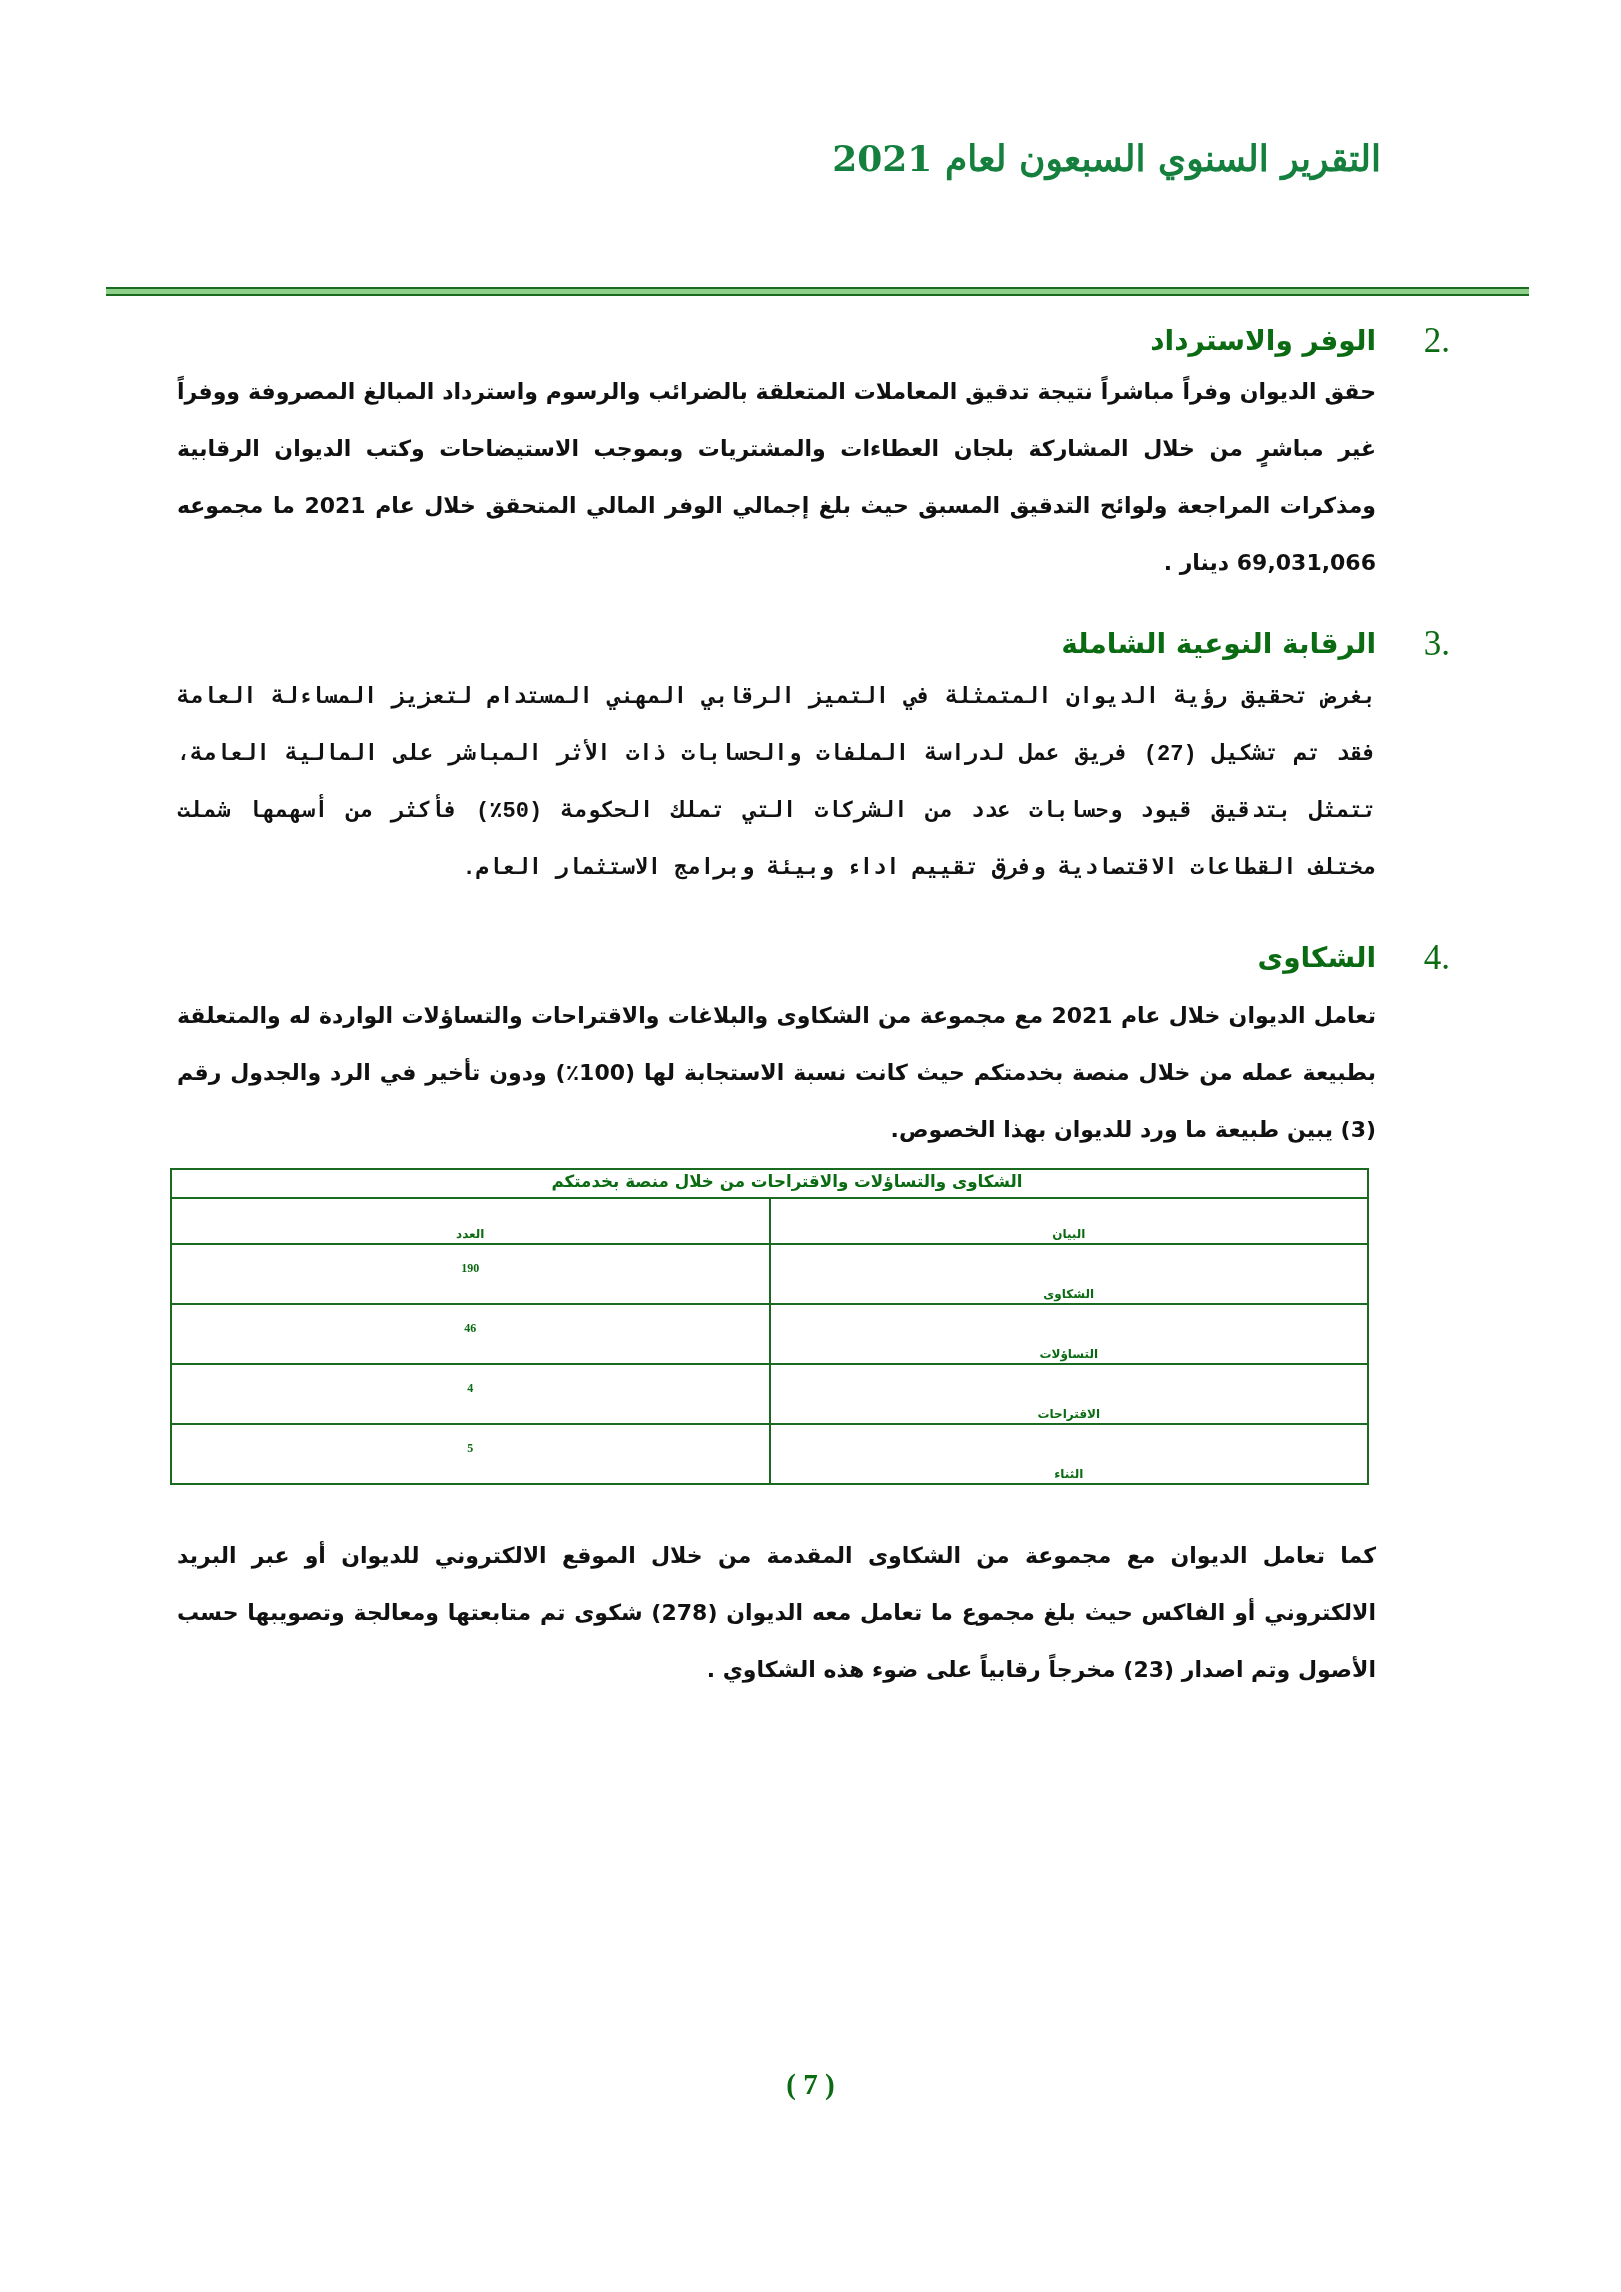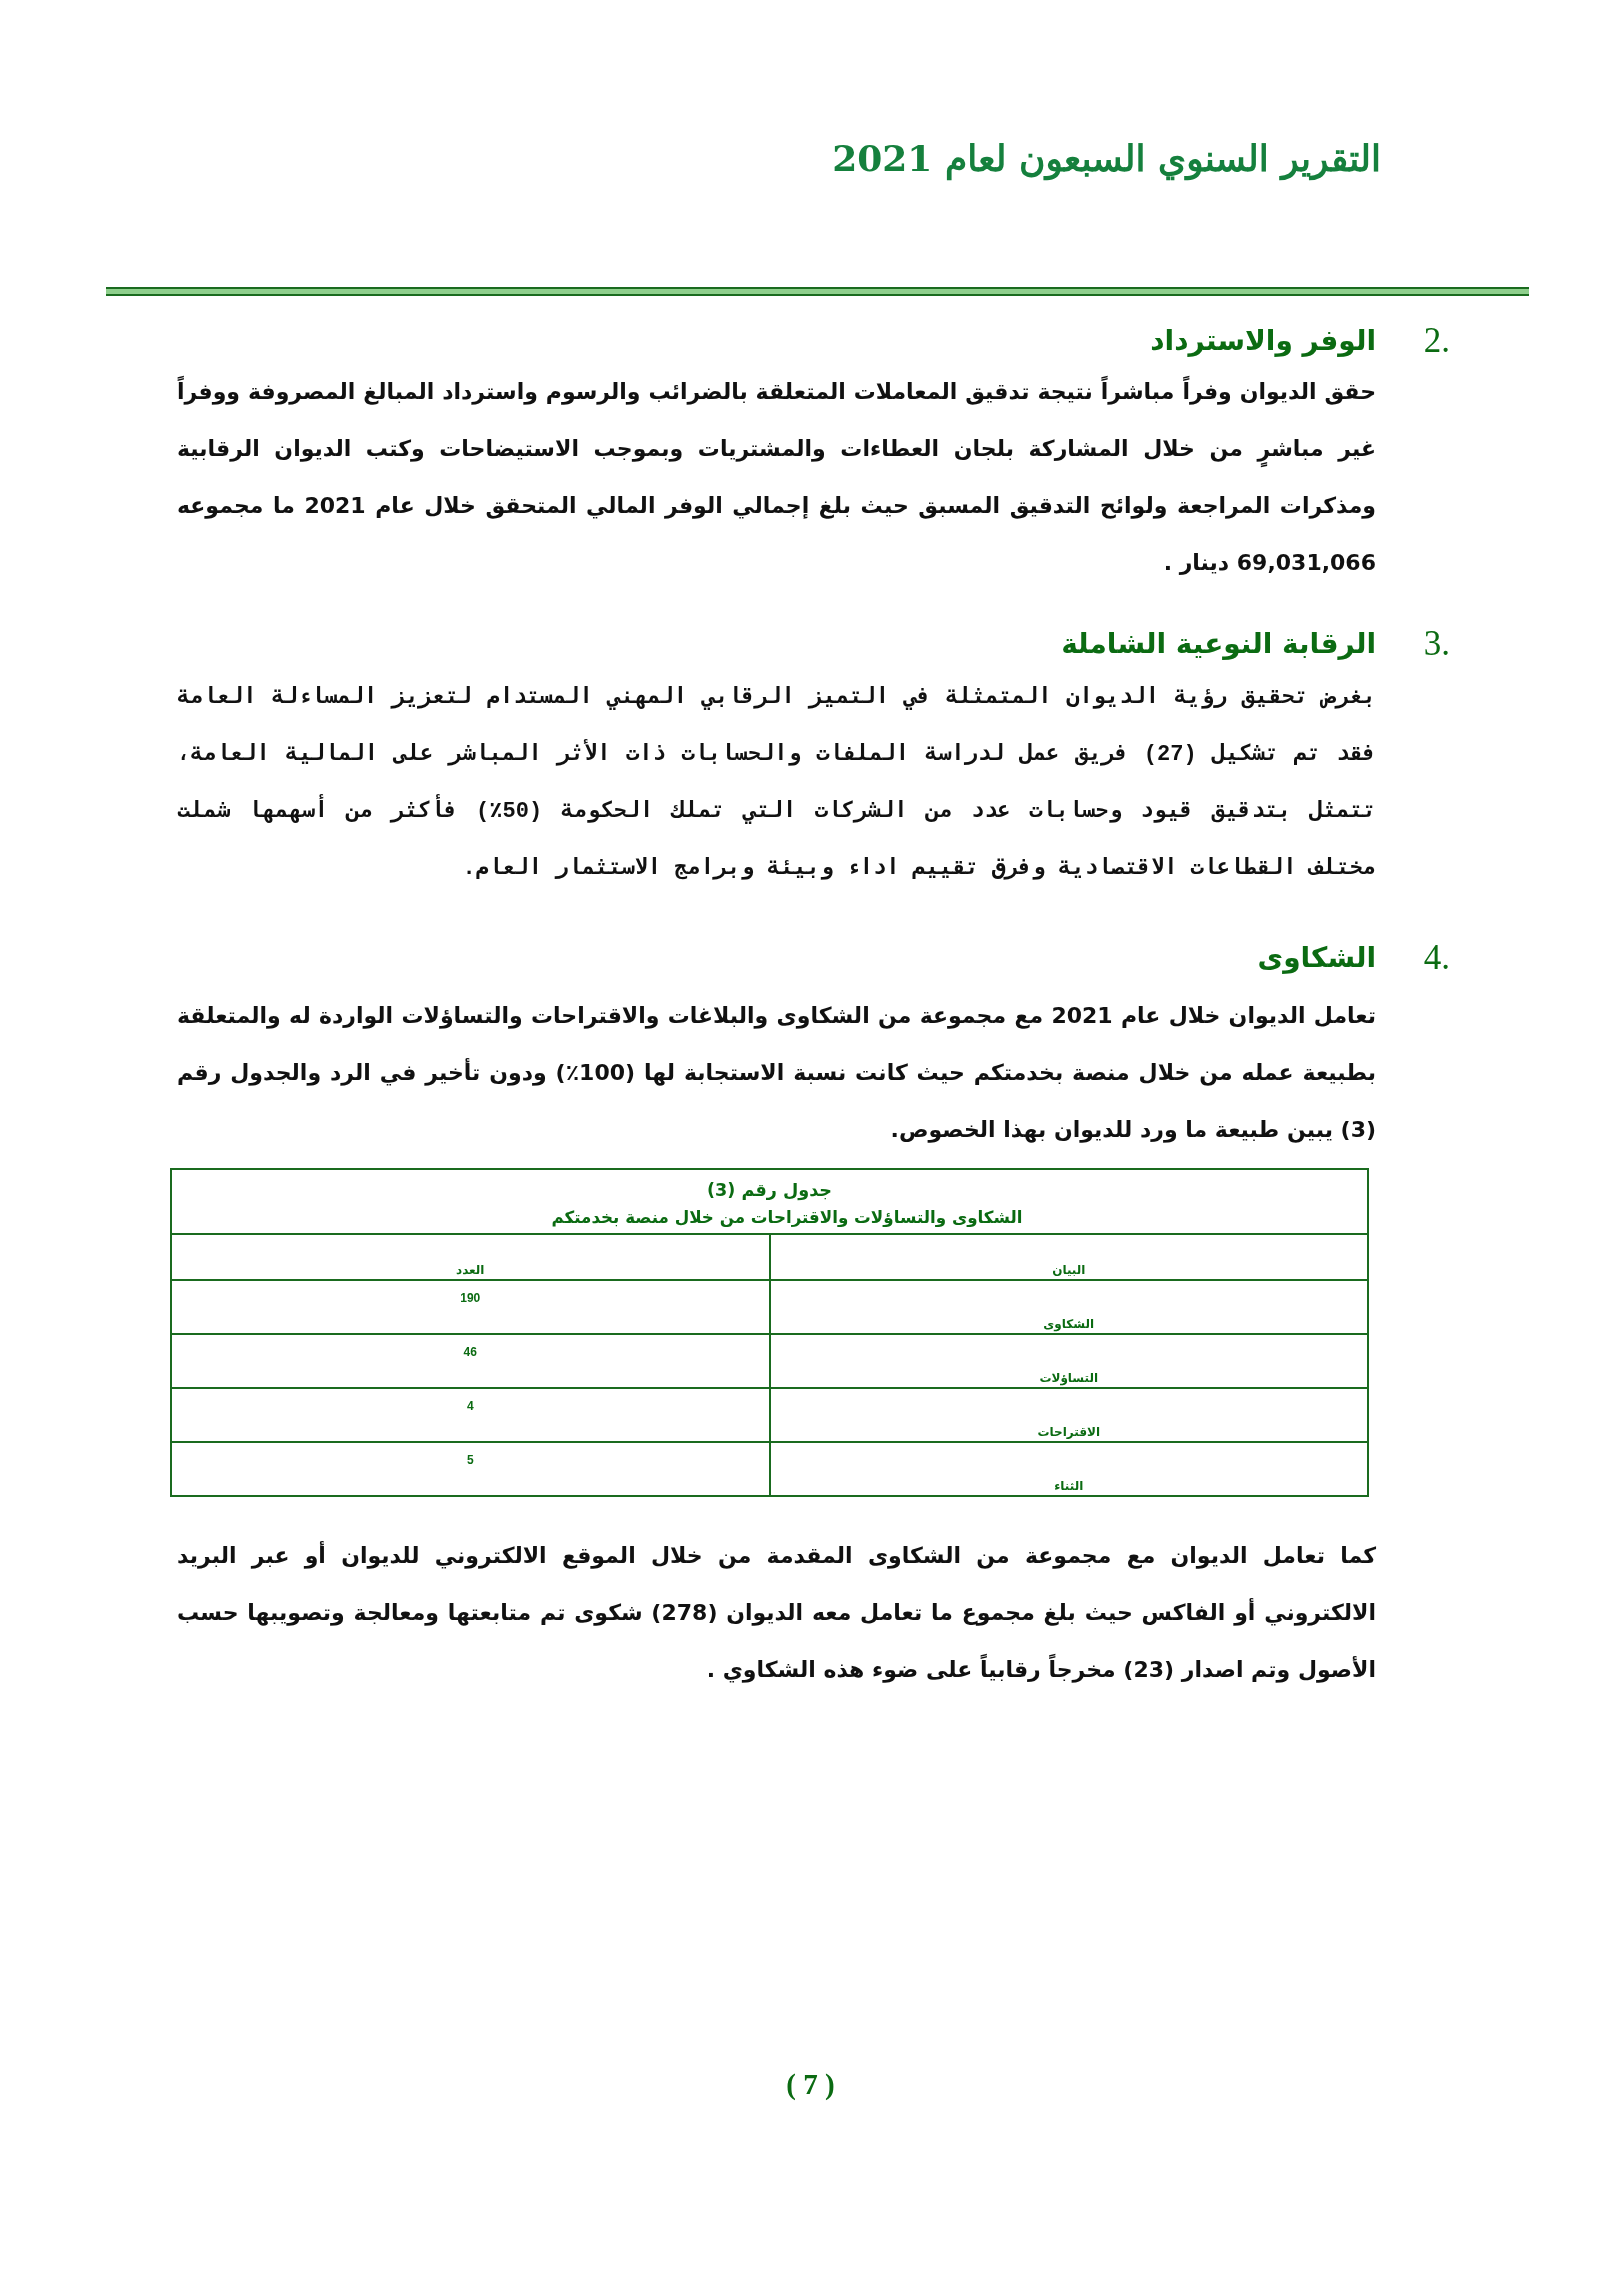--- a/index.html
+++ b/index.html
@@ -27,21 +27,21 @@
           text-align: justify; text-align-last: right; color: #111; }
 
   
   .tbl { position: absolute; left: 170px; width: 1199px; top: 1168px; border-collapse: collapse;
          border: 2px solid #1a6b1f; direction: rtl; }
   .tbl td { border: 2px solid #1a6b1f; text-align: center; color: #0b6b12; font-weight: bold; }
   .tbl .cap td { border-bottom: 2.9px solid #1a6b1f; padding-left: 36px; }
   .cap-line1 { font-size: 17.6px; padding-top: 5.9px; height: 29px; }
   .cap-line2 { font-size: 16.7px; padding-bottom: 5.9px; }
   .tbl tr.row td { height: 41px; font-size: 12px; border-top-width: 2.9px; }
-  .tbl td.val { font-family: Liberation Sans, sans-serif; font-size: 23.5px; font-weight: bold; vertical-align: top; padding-top: 10px; }
+  .tbl td.val { font-family: Liberation Serif, serif; font-size: 23.5px; font-weight: bold; vertical-align: top; padding-top: 16px; }
   .tbl td.lbl { vertical-align: bottom; padding-bottom: 2px; }
 
   .page-num { position: absolute; left: 0; right: 0; top: 2068px; text-align: center; direction: ltr;
               font-family: "Liberation Serif", serif; font-weight: bold; font-size: 29px; color: #0b6b12; }
 </style>
 </head>
 <body>
 
 <div class="page">
 
@@ -65,23 +65,20 @@
 
     <div class="section-head" style="top:933px;">
       <span class="section-num">4.</span>
       <span class="section-title">الشكاوى</span>
     </div>
     <p class="para" style="top:965px;">تعامل الديوان خلال عام 2021 مع مجموعة من الشكاوى والبلاغات والاقتراحات والتساؤلات الواردة له والمتعلقة بطبيعة عمله من خلال منصة بخدمتكم حيث كانت نسبة الاستجابة لها (100٪) ودون تأخير في الرد والجدول رقم (3) يبين طبيعة ما ورد للديوان بهذا الخصوص.</p>
   </div>
 
   <table class="tbl">
     <tbody>
-        <tr>
-      <td colspan="2" class="cap-line1" style="border-bottom:none;">جدول رقم (3)</td>
-    </tr>
     <tr class="cap">
       <td colspan="2" class="cap-line2" style="border-top:none;">الشكاوى والتساؤلات والاقتراحات من خلال منصة بخدمتكم</td>
     </tr>
     <tr class="row">
       <td class="lbl" style="width:50%;">البيان</td>
       <td class="lbl">العدد</td>
     </tr>
     <tr class="row">
       <td class="lbl">الشكاوى</td>
       <td class="val">190</td>

